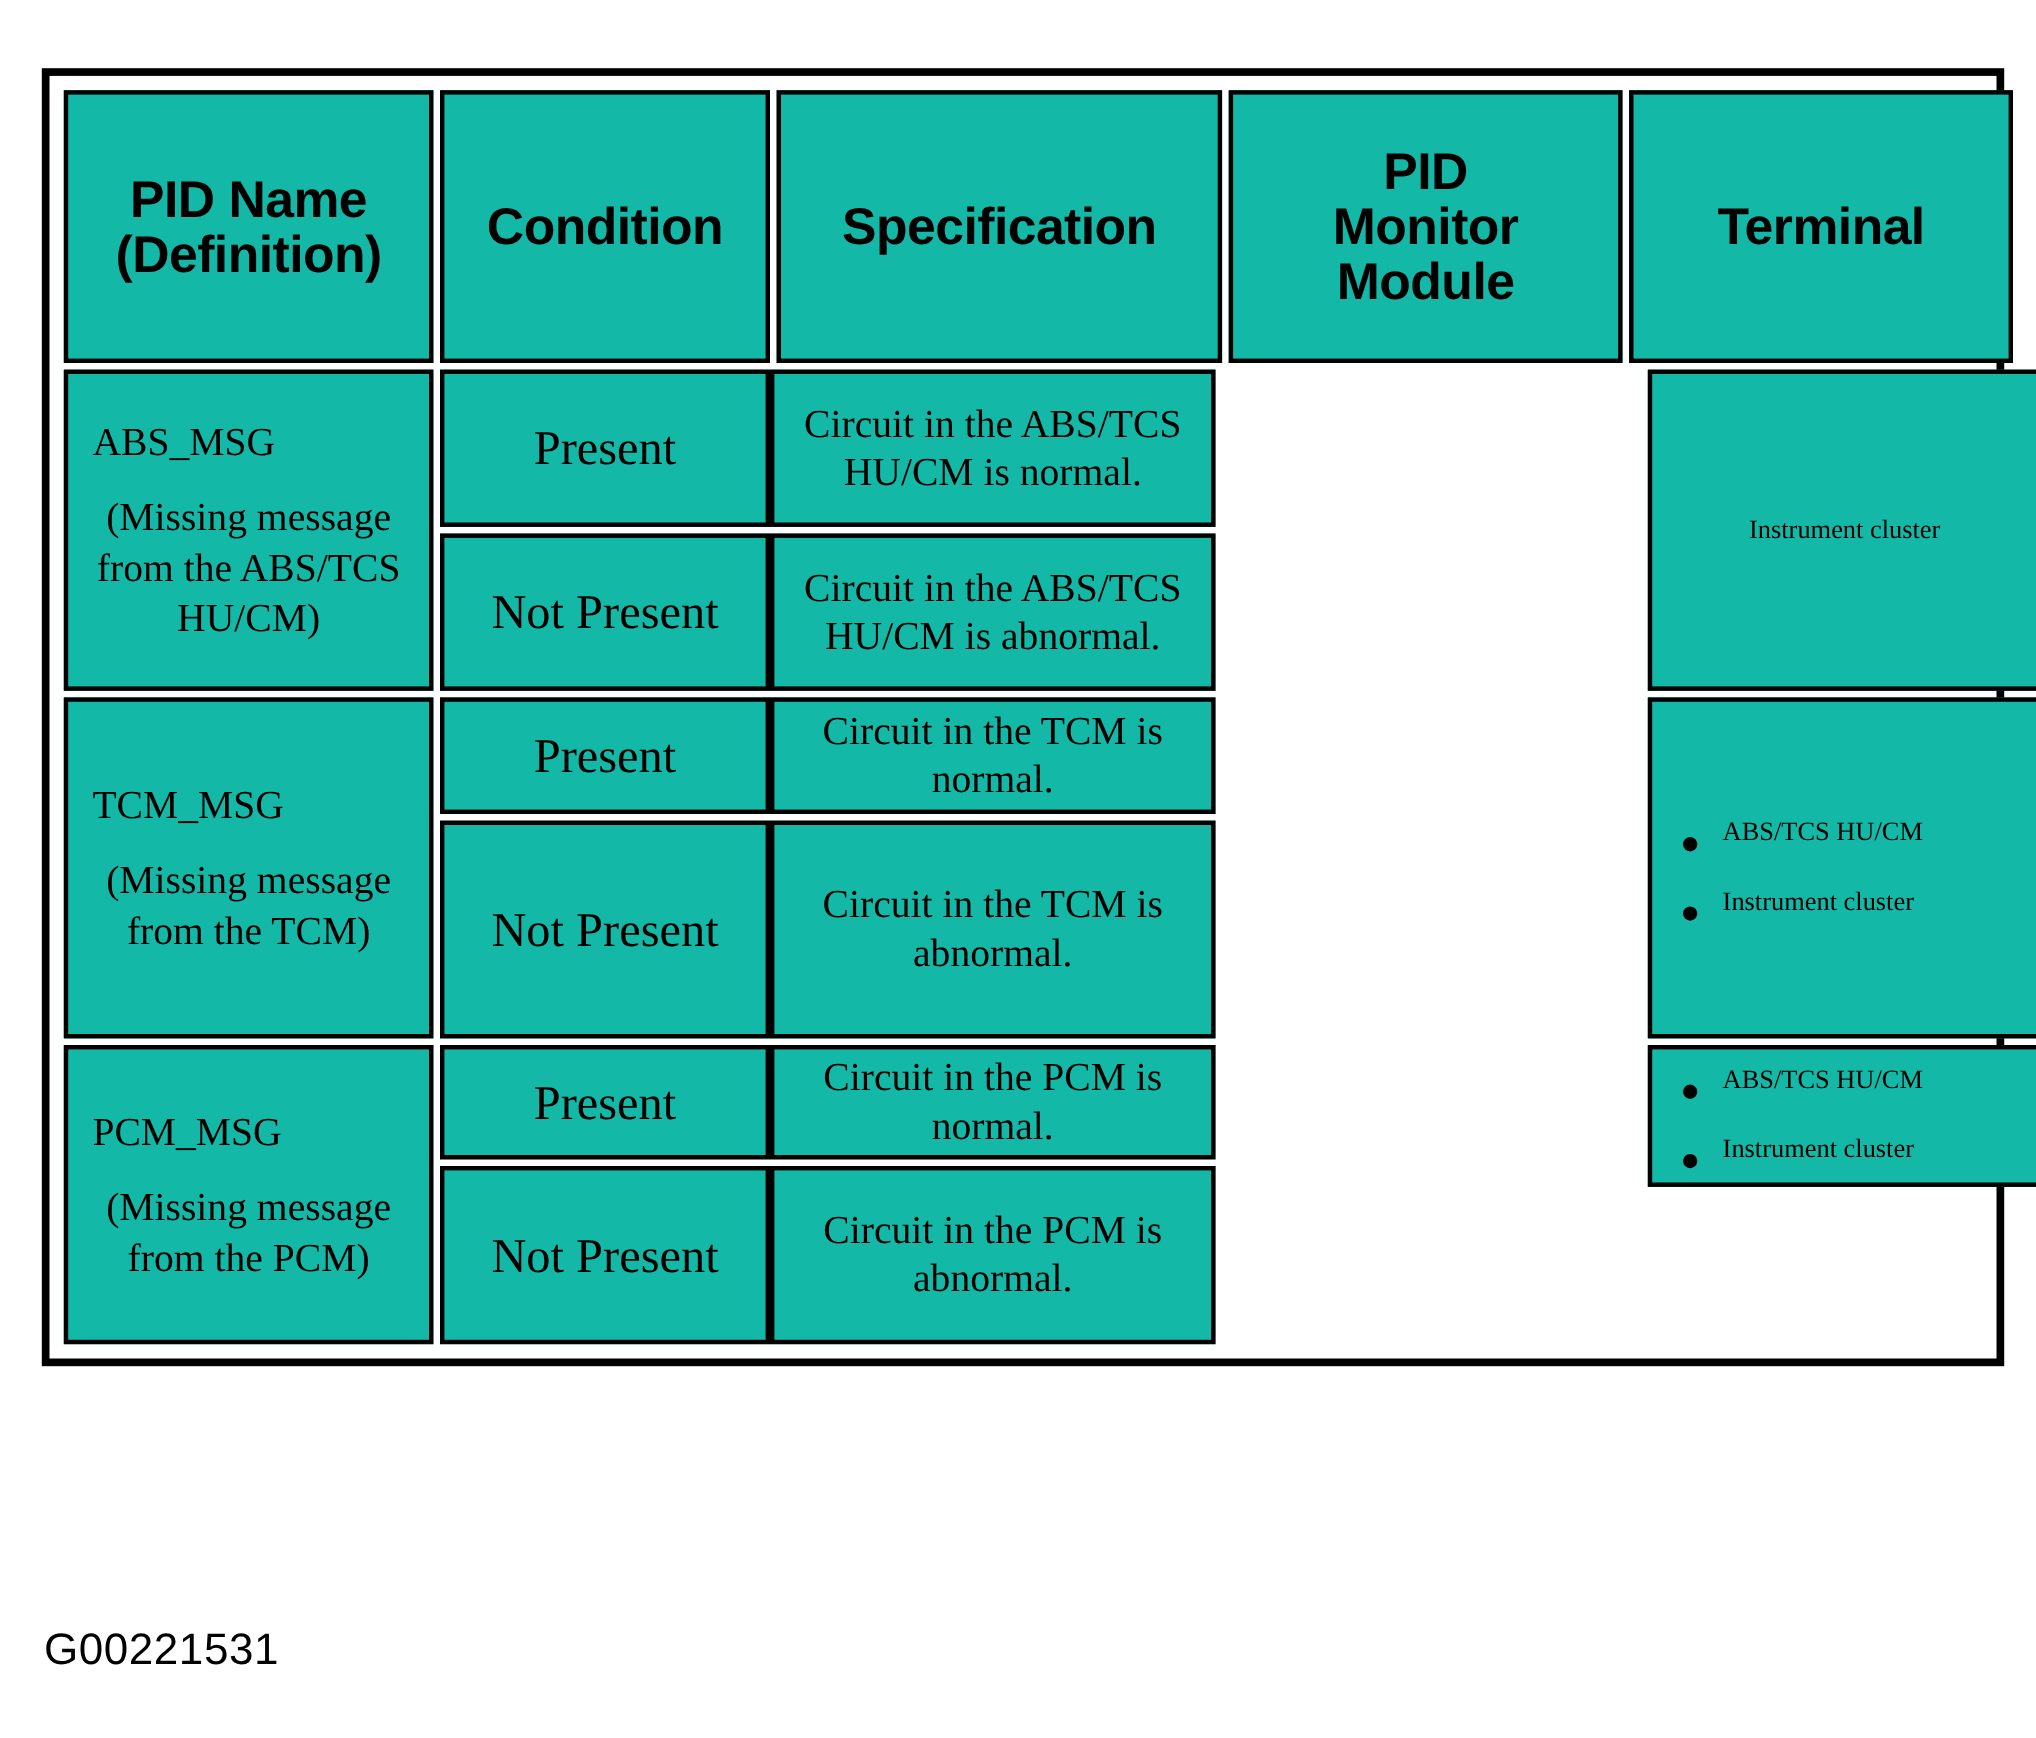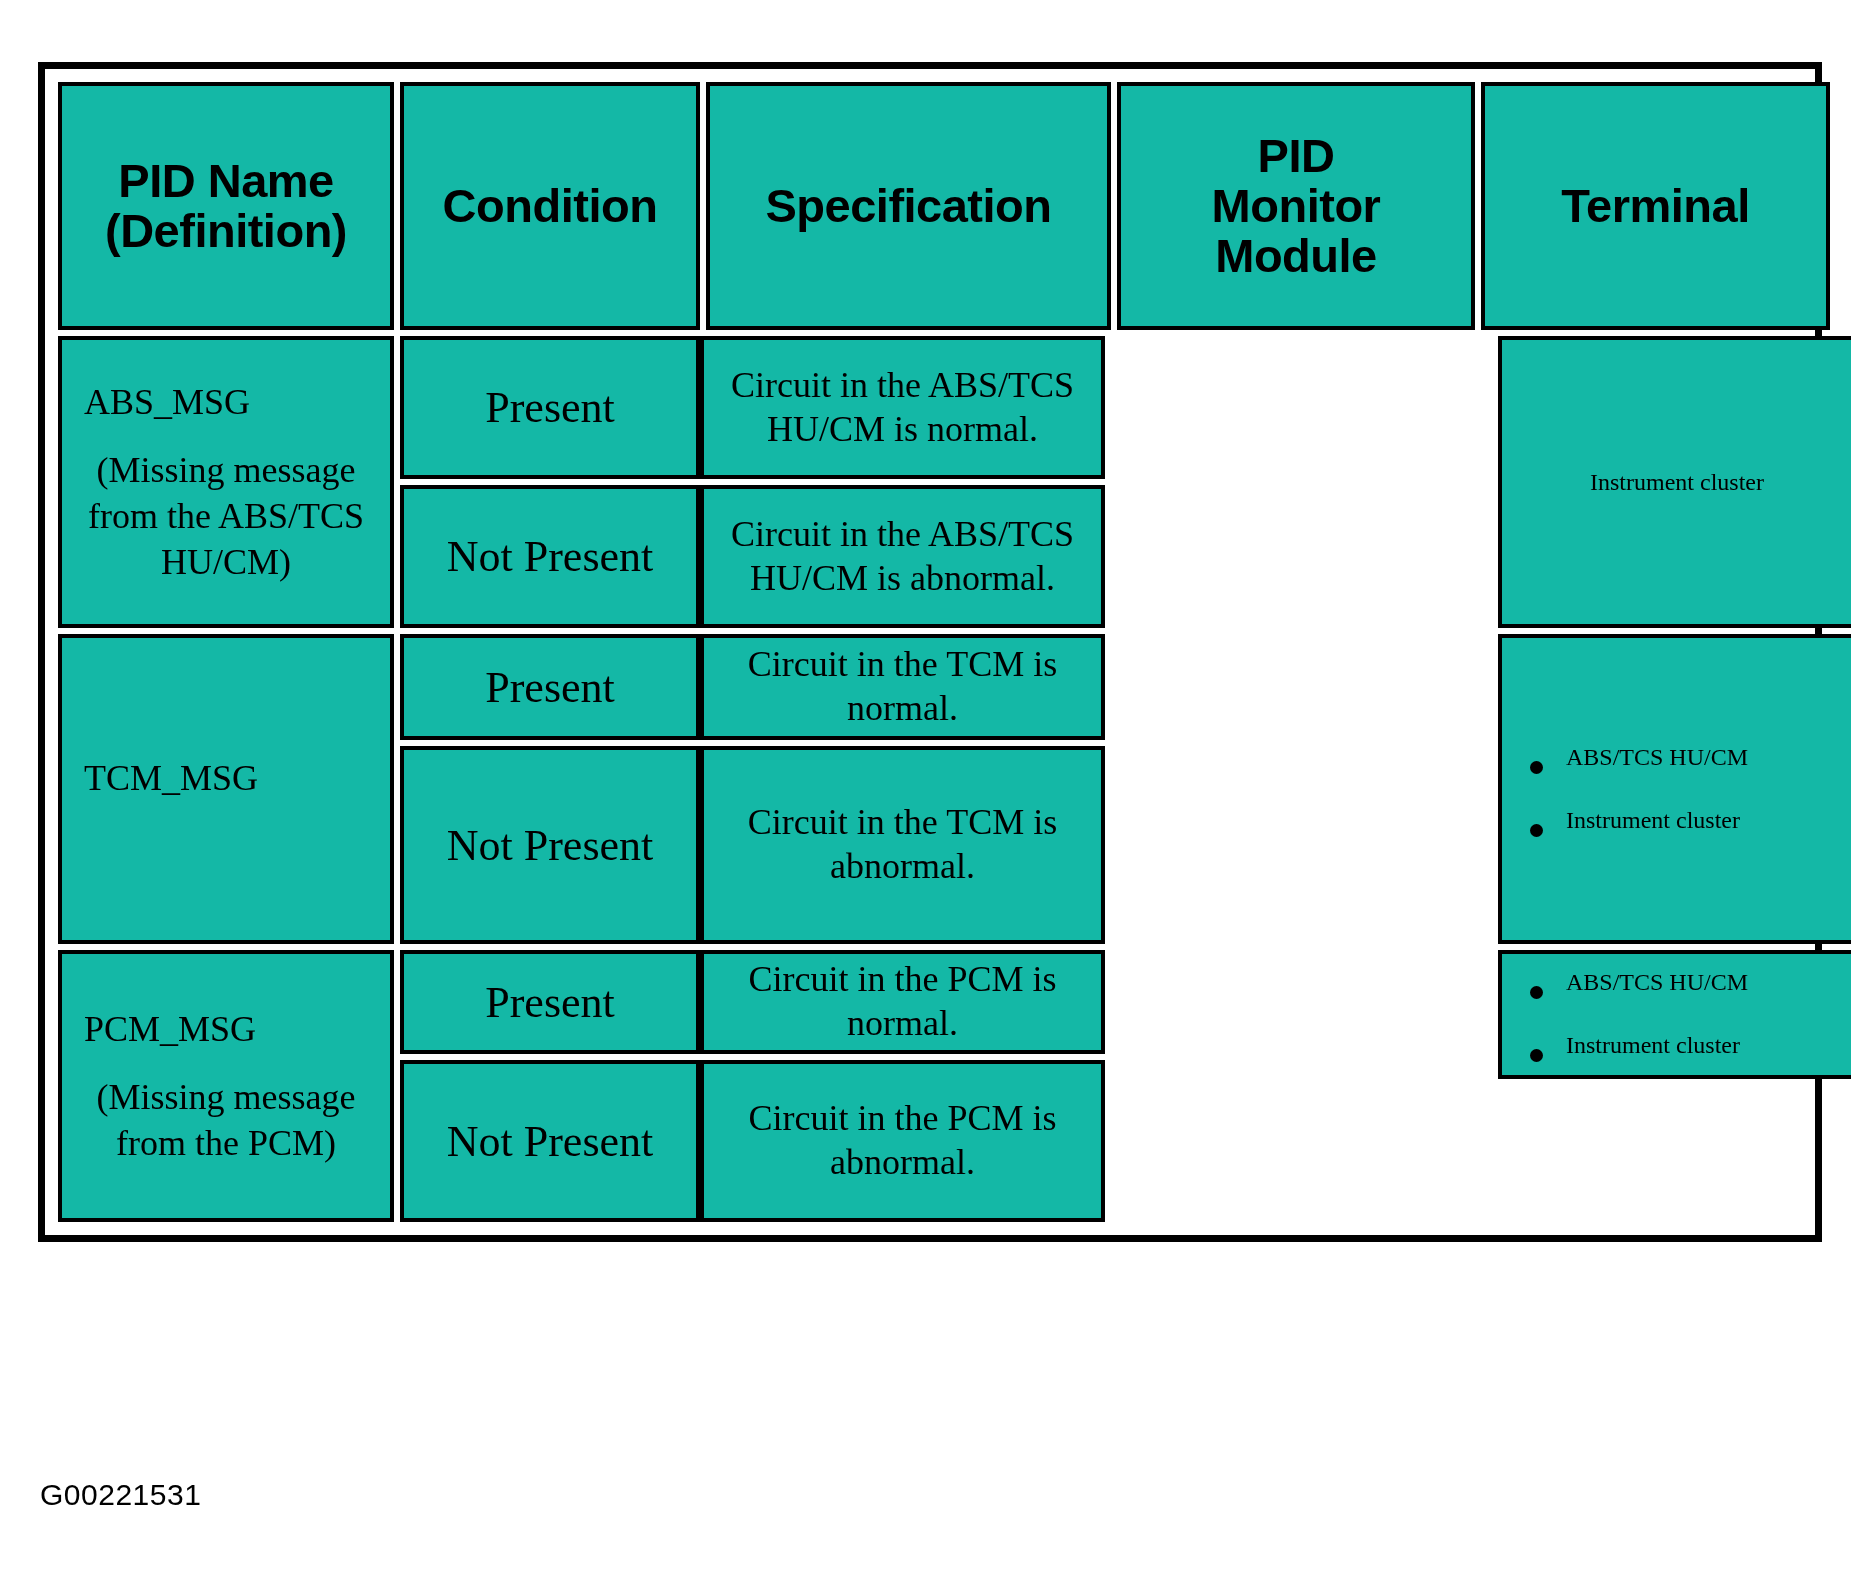--- a/index.html
+++ b/index.html
@@ -192,21 +192,21 @@
     height: 13px;
     border-radius: 50%;
     background: #000;
   }
 
   .figure-id {
     position: absolute;
     left: 40px;
     top: 1478px;
     font-family: "Liberation Sans", "DejaVu Sans", sans-serif;
-    font-size: 30px;
+    font-size: 40px;
     letter-spacing: 0.5px;
     color: #000;
   }
 </style>
 </head>
 <body>
 
 <div class="page">
 
   <div class="table-frame">
@@ -259,20 +259,21 @@
 
             <div class="col-spec spec-stack" style="margin-right:0;">
               <div class="cell spec-cell">Circuit in the ABS/TCS HU/CM is normal.</div>
               <div class="cell spec-cell">Circuit in the ABS/TCS HU/CM is abnormal.</div>
             </div>
           </div>
 
           <div class="pid-row" style="flex:0 0 310px;">
             <div class="cell col-pid pid-name-cell">
               <div class="pid-name-title">TCM_MSG</div>
+              <div class="pid-name-def">(Missing message from the TCM)</div>
             </div>
 
             <div class="col-cond cond-stack">
               <div class="cell cond-cell" style="flex:0 0 106px;">Present</div>
               <div class="cell cond-cell">Not Present</div>
             </div>
 
             <div class="col-spec spec-stack" style="margin-right:0;">
               <div class="cell spec-cell" style="flex:0 0 106px;">Circuit in the TCM is normal.</div>
               <div class="cell spec-cell">Circuit in the TCM is abnormal.</div>

